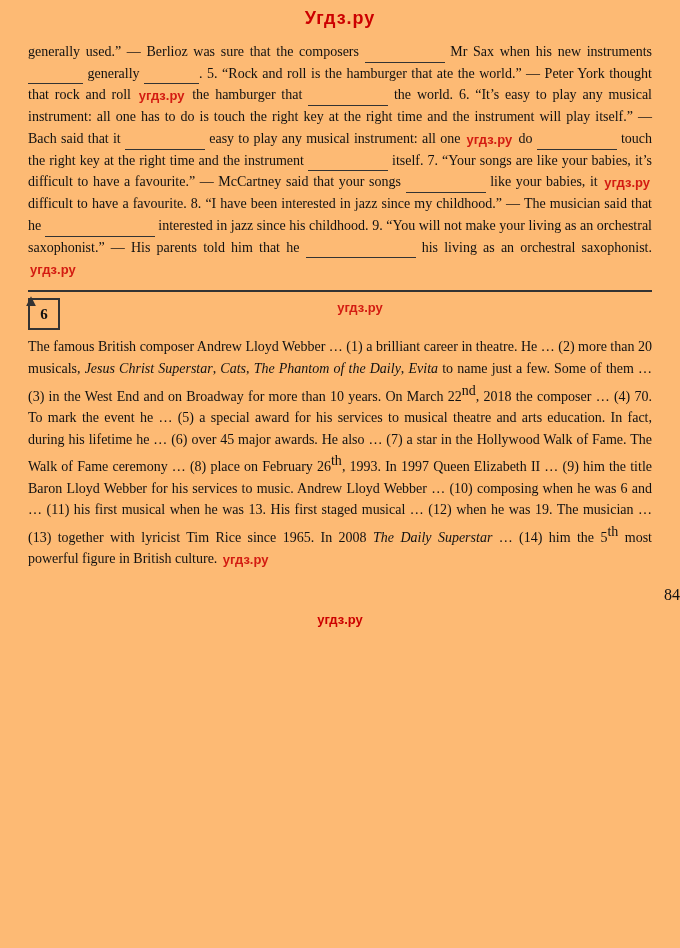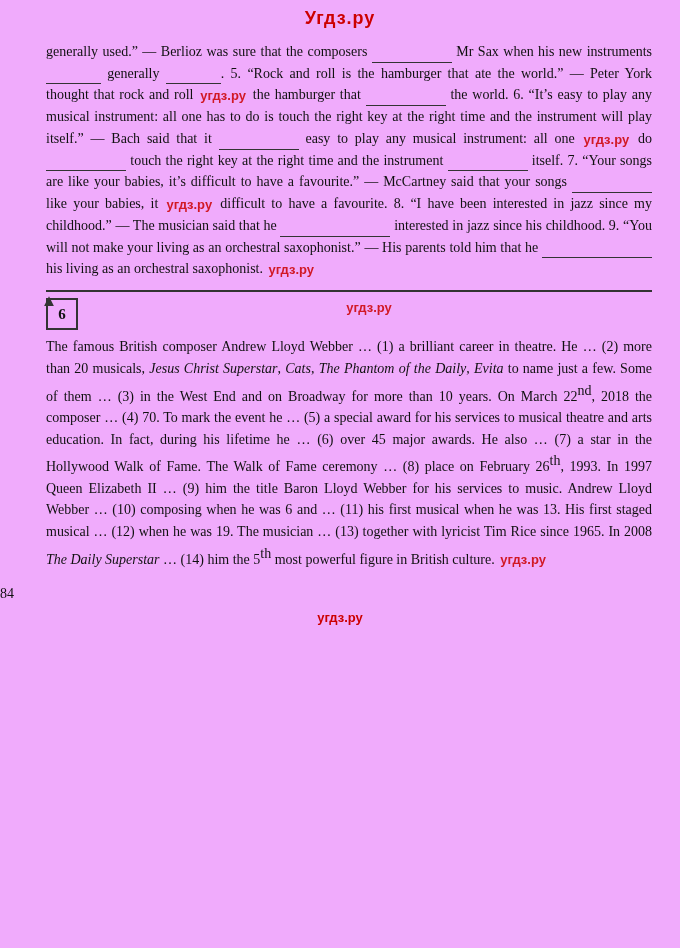--- a/index.html
+++ b/index.html
@@ -7,40 +7,39 @@
       background: #f0f0f0;
       display: flex;
       justify-content: center;
       align-items: flex-start;
       min-height: 100vh;
       font-family: 'Times New Roman', Times, serif;
     }
     .page-container {
       width: 680px;
       min-height: 948px;
-      background: #f0abfc;
+      background: #fdba74;
       position: relative;
       padding: 0;
     }
     .site-header {
       text-align: center;
       padding: 8px 0 4px 0;
       font-family: Arial, sans-serif;
       font-size: 18px;
       font-weight: bold;
       color: #cc0000;
       letter-spacing: 1px;
     }
     .content-area {
       padding: 8px 28px 10px 28px;
       font-size: 14px;
       line-height: 1.55;
       color: #111;
       text-align: justify;
-      margin-left: 18px;
     }
     .watermark {
       display: inline-block;
       font-family: Arial, sans-serif;
       font-size: 13px;
       font-weight: bold;
       color: #cc0000;
       opacity: 0.85;
       vertical-align: middle;
       padding: 0 2px;
@@ -95,23 +94,23 @@
       font-size: 13.5px;
       font-weight: bold;
       color: #111;
       flex: 1;
     }
     .task-instruction .wm {
       display: block;
       text-align: center;
     }
     .page-number-area {
-      text-align: left;
+      text-align: right;
       padding: 6px 0 8px 0;
-      font-size: 14px;
+      font-size: 16px;
       color: #111;
     }
     .footer-watermark {
       text-align: center;
       font-family: Arial, sans-serif;
       font-size: 13px;
       font-weight: bold;
       color: #cc0000;
       padding-bottom: 6px;
     }

